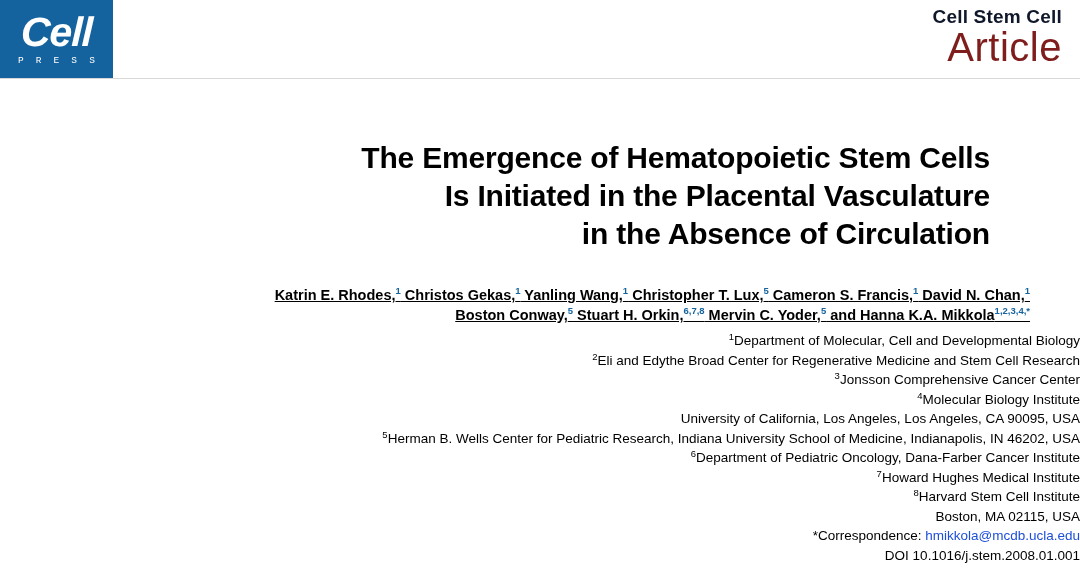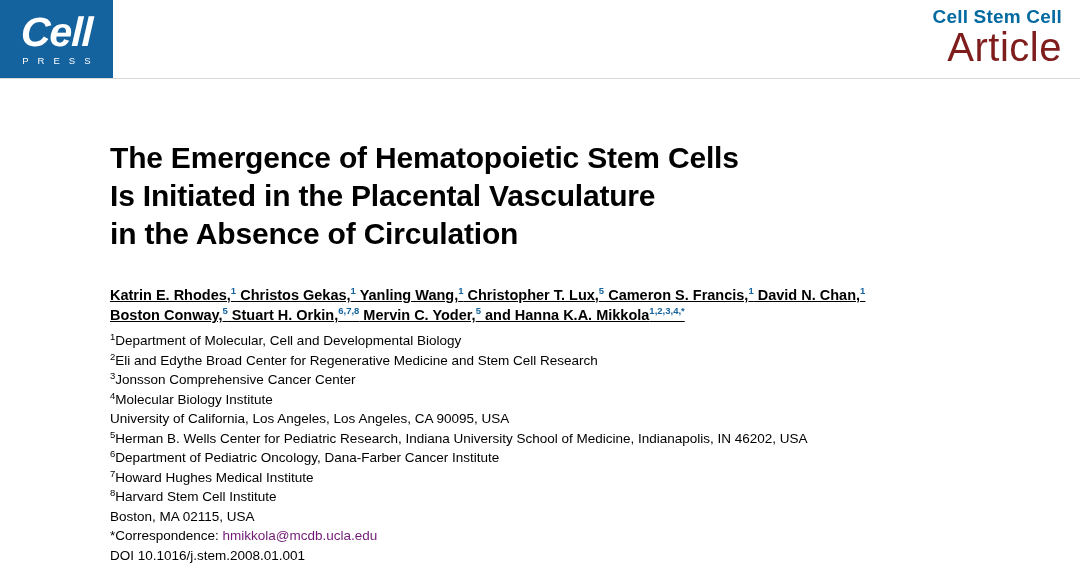--- a/index.html
+++ b/index.html
@@ -43,46 +43,48 @@
     letter-spacing: -1px;
     font-style: italic;
     transform: skewX(-2deg);
   }
   .cell-logo .press-word {
     font-size: 9.5px;
     letter-spacing: 3.2px;
     margin-top: 3px;
     font-weight: normal;
     padding-left: 3px;
+    font-family: Liberation Mono, monospace;
   }
   .journal-block {
     position: absolute;
     right: 18px;
     top: 6px;
     text-align: right;
   }
   .journal-name {
-    color: #0369a1;
+    color: #0f172a;
     font-weight: bold;
     font-size: 19px;
     letter-spacing: 0.2px;
     line-height: 22px;
   }
   .journal-type {
     color: #7f1d1d;
     font-size: 40px;
     line-height: 42px;
     font-weight: normal;
     letter-spacing: 0.5px;
     margin-top: -2px;
   }
 
   
   .content {
     padding: 60px 0 0 110px;
+    text-align: right;
   }
   .paper-title {
     font-size: 30px;
     font-weight: bold;
     line-height: 38px;
     letter-spacing: -0.2px;
     margin: 0 0 32px 0;
     max-width: 880px;
   }
   .paper-title .tline { display: block; }
@@ -107,21 +109,21 @@
     font-size: 13.5px;
     line-height: 19.5px;
   }
   .affils div { white-space: nowrap; }
   .affils sup {
     font-size: 9.5px;
     vertical-align: super;
     line-height: 0;
   }
   .corr a, .corr .email {
-    color: #701a75;
+    color: #1d4ed8;
     text-decoration: none;
   }
   .doi { font-size: 13.5px; line-height: 19.5px; }
 </style>
 </head>
 <body>
 
 <div class="header">
   <div class="cell-logo">
     <span class="cell-word">Cell</span>

